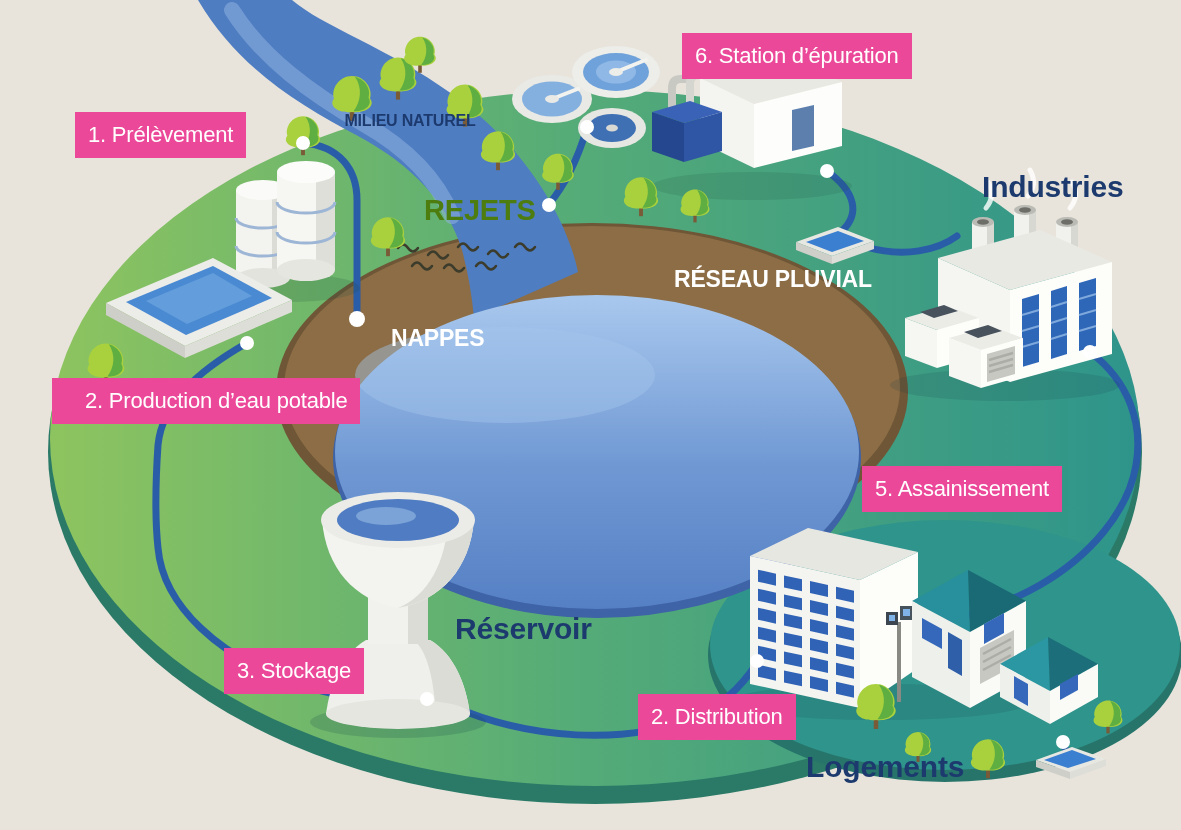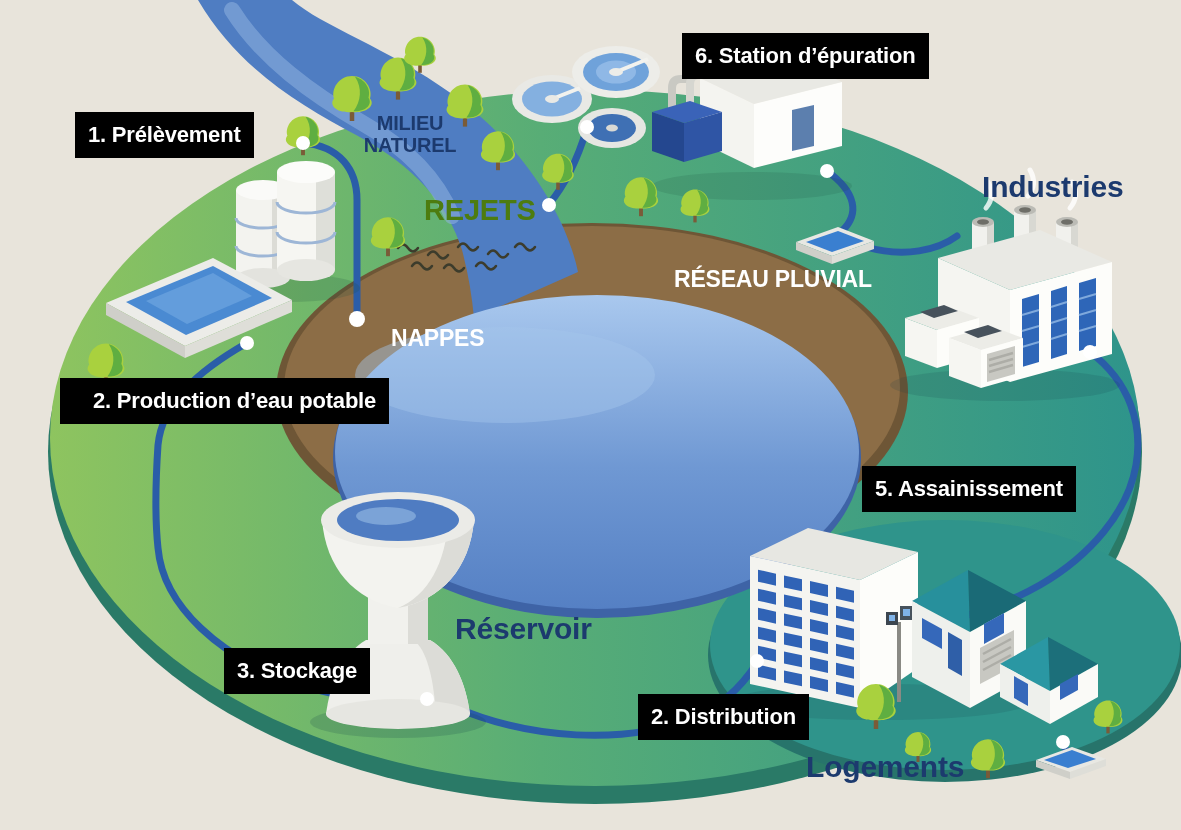--- a/index.html
+++ b/index.html
@@ -2,29 +2,29 @@
 <html><head>
 <meta charset="utf-8">
 <style>
   * { margin:0; padding:0; box-sizing:border-box; }
   html,body { width:1181px; height:830px; }
   body { font-family:"Liberation Sans", sans-serif; background:#E8E4DB; overflow:hidden; }
   .scene { position:relative; width:1181px; height:830px; background:#E8E4DB; overflow:hidden; }
   .scene svg { position:absolute; left:0; top:0; }
   .label { position:absolute; white-space:nowrap; }
   .step-label {
-    background:#000000; color:#FFFFFF; font-weight:700; font-size:22px;
+    background:#ec4899; color:#FFFFFF; font-weight:400; font-size:22px;
     line-height:1; padding:12px 13px; letter-spacing:-0.2px;
   }
   .annotation { font-weight:700; letter-spacing:-0.2px; }
   .annotation.navy   { color:#1C3A6E; font-size:30px; }
   .annotation.white  { color:#FFFFFF; font-size:23px; }
   .annotation.yellow { color:#4d7c0f; font-size:29px; }
   .annotation.milieu {
-    color:#1C3A6E; font-size:20px; width:140px; text-align:center;
+    color:#1C3A6E; font-size:16px; width:140px; text-align:center;
     line-height:1.1; white-space:normal;
   }
 </style>
 </head>
 <body>
 
 <div class="scene">
 
 <svg width="1181" height="830" viewBox="0 0 1181 830" xmlns="http://www.w3.org/2000/svg">
   <defs>
@@ -286,21 +286,21 @@
     <circle cx="757" cy="661" r="7"></circle>
     <circle cx="1063" cy="742" r="7"></circle>
     <circle cx="1090" cy="352" r="7"></circle>
     <circle cx="827" cy="171" r="7"></circle>
     <circle cx="587" cy="127" r="7"></circle>
     <circle cx="549" cy="205" r="7"></circle>
   </g>
 </svg>
 
 <div class="label step-label" style="left:75px; top:112px;">1. Prélèvement</div>
-<div class="label step-label" style="left:60px; top:378px;padding-left:33px;">2. Production d’eau potable</div>
+<div class="label step-label" style="left:52px; top:378px;padding-left:33px;">2. Production d’eau potable</div>
 <div class="label step-label" style="left:224px; top:648px;">3. Stockage</div>
 <div class="label step-label" style="left:638px; top:694px;">2. Distribution</div>
 <div class="label step-label" style="left:862px; top:424px;margin-top:42px;">5. Assainissement</div>
 <div class="label step-label" style="left:682px; top:33px;">6. Station d’épuration</div>
 
 <div class="label annotation milieu" style="left:340px; top:112px;">MILIEU NATUREL</div>
 <div class="label annotation yellow" style="left:424px; top:194px;">REJETS</div>
 <div class="label annotation white" style="left:391px; top:325px;">NAPPES</div>
 <div class="label annotation white" style="left:674px; top:266px;">RÉSEAU PLUVIAL</div>
 <div class="label annotation navy" style="left:982px; top:170px;">Industries</div>

